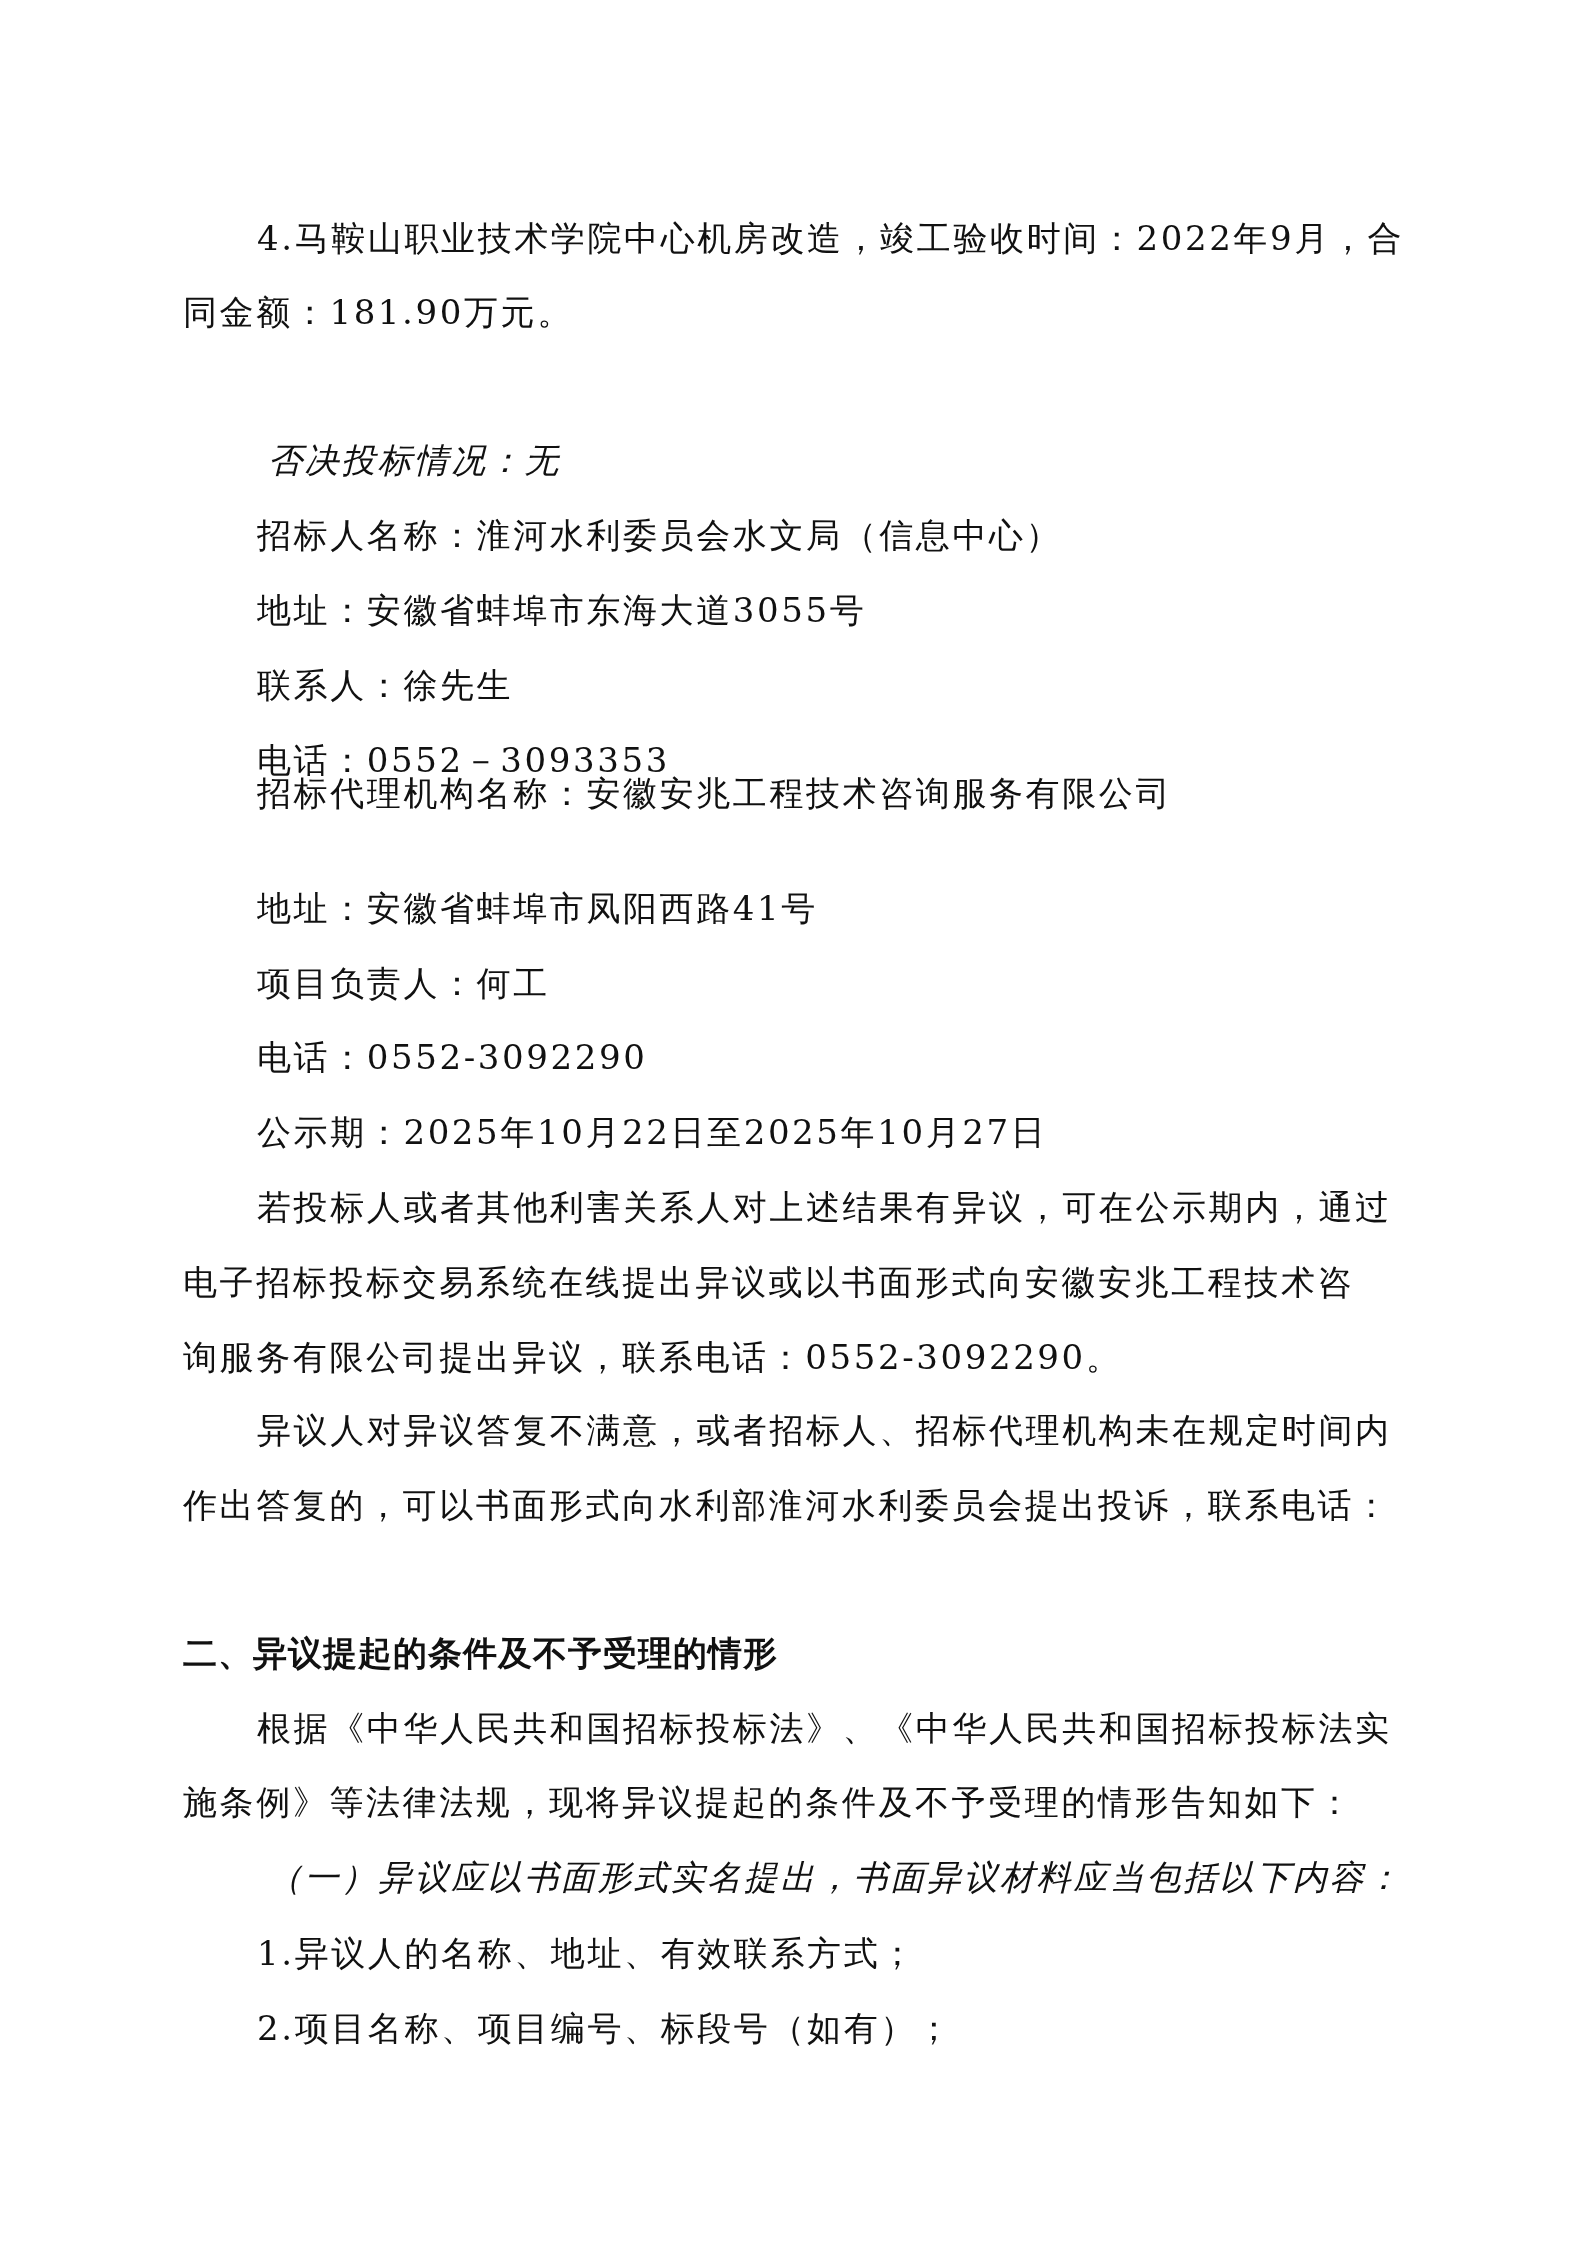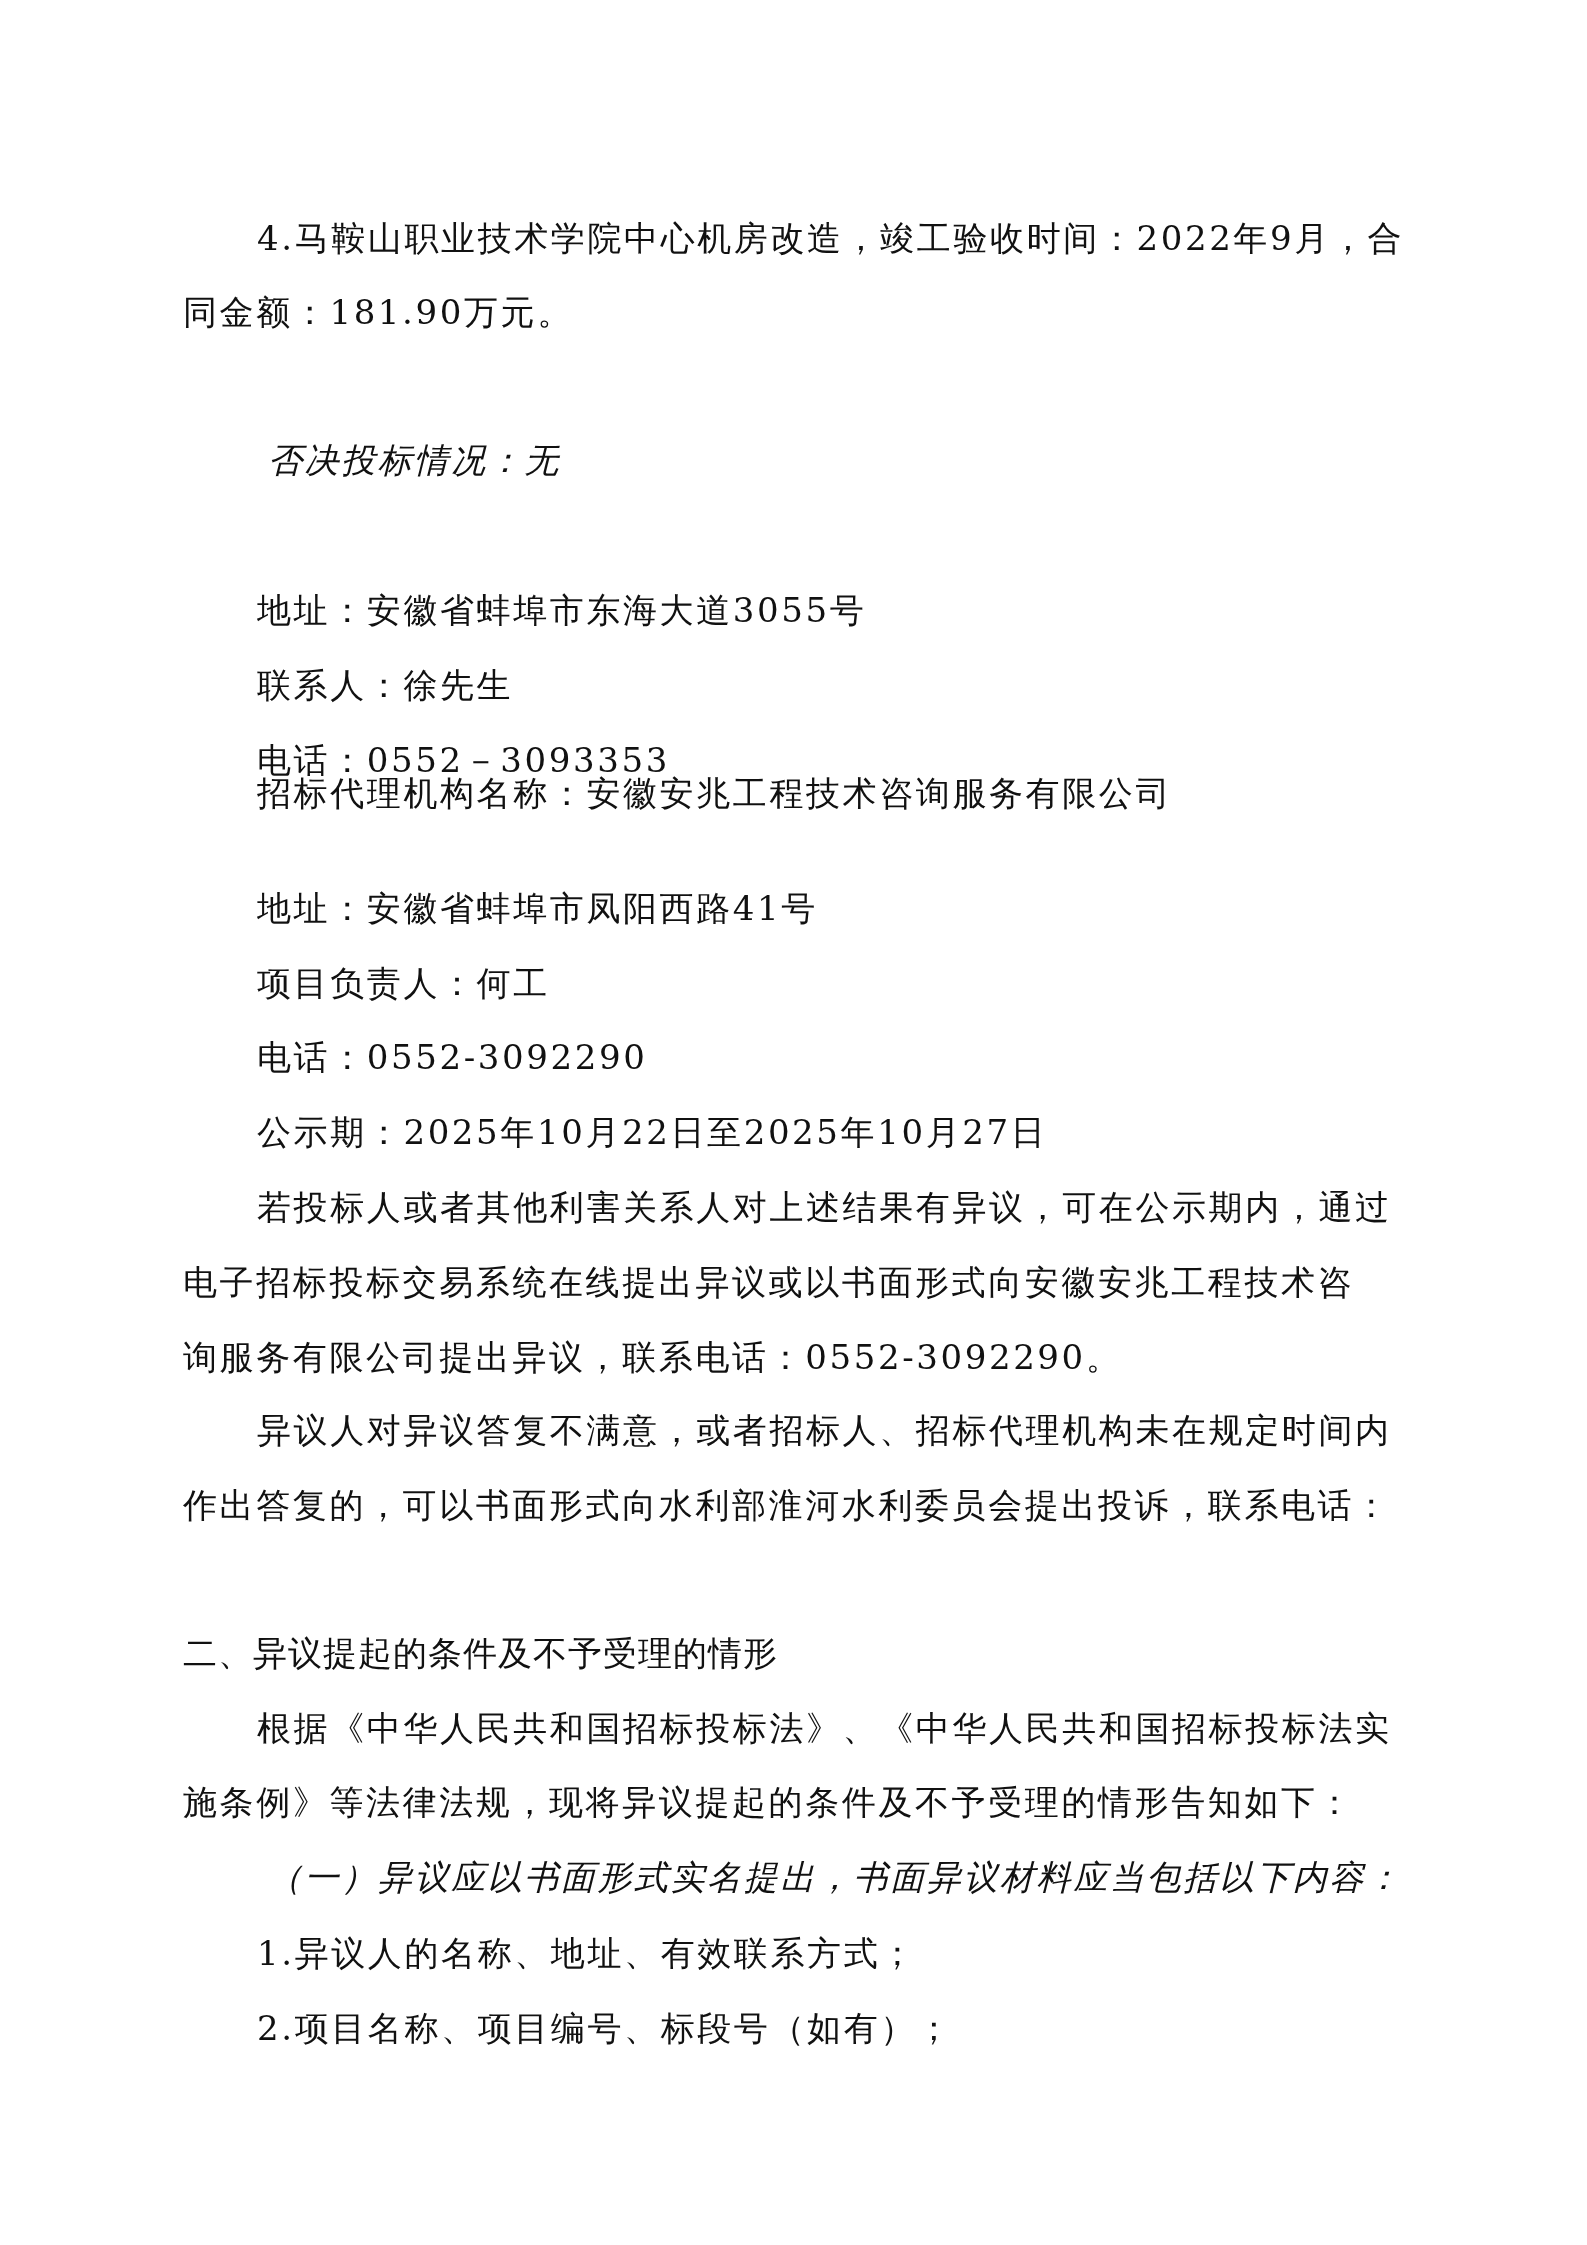--- a/index.html
+++ b/index.html
@@ -14,31 +14,32 @@
     font-family: "DejaVu Serif", "Liberation Serif", serif;
     font-size: 34px;
     color: #111111;
     white-space: nowrap;
     letter-spacing: 2.6px;
   }
   .indent { left: 257px; }
   .indent-extra { left: 268px; font-style: italic; }
   .heading {
     font-family: "DejaVu Sans", "Liberation Sans", sans-serif;
-    font-weight: normal;
+    font-weight: bold;
     letter-spacing: 1px;
   }
 </style>
 </head>
 <body>
 
 <div class="page">
   <div class="line indent" style="top:216px">4.马鞍山职业技术学院中心机房改造，竣工验收时间：2022年9月，合</div>
   <div class="line" style="top:290px">同金额：181.90万元。</div>
   <div class="line indent-extra" style="top:438px">否决投标情况：无</div>
+  <div class="line indent" style="top:513px">招标人名称：淮河水利委员会水文局（信息中心）</div>
   <div class="line indent" style="top:588px">地址：安徽省蚌埠市东海大道3055号</div>
   <div class="line indent" style="top:663px">联系人：徐先生</div>
   <div class="line indent" style="top:738px">电话：0552－3093353</div>
   <div class="line indent" style="top:771px">招标代理机构名称：安徽安兆工程技术咨询服务有限公司</div>
   <div class="line indent" style="top:886px">地址：安徽省蚌埠市凤阳西路41号</div>
   <div class="line indent" style="top:961px">项目负责人：何工</div>
   <div class="line indent" style="top:1035px">电话：0552-3092290</div>
   <div class="line indent" style="top:1110px">公示期：2025年10月22日至2025年10月27日</div>
   <div class="line" style="top:1260px">电子招标投标交易系统在线提出异议或以书面形式向安徽安兆工程技术咨</div>
   <div class="line indent" style="top:1185px">若投标人或者其他利害关系人对上述结果有异议，可在公示期内，通过</div>

